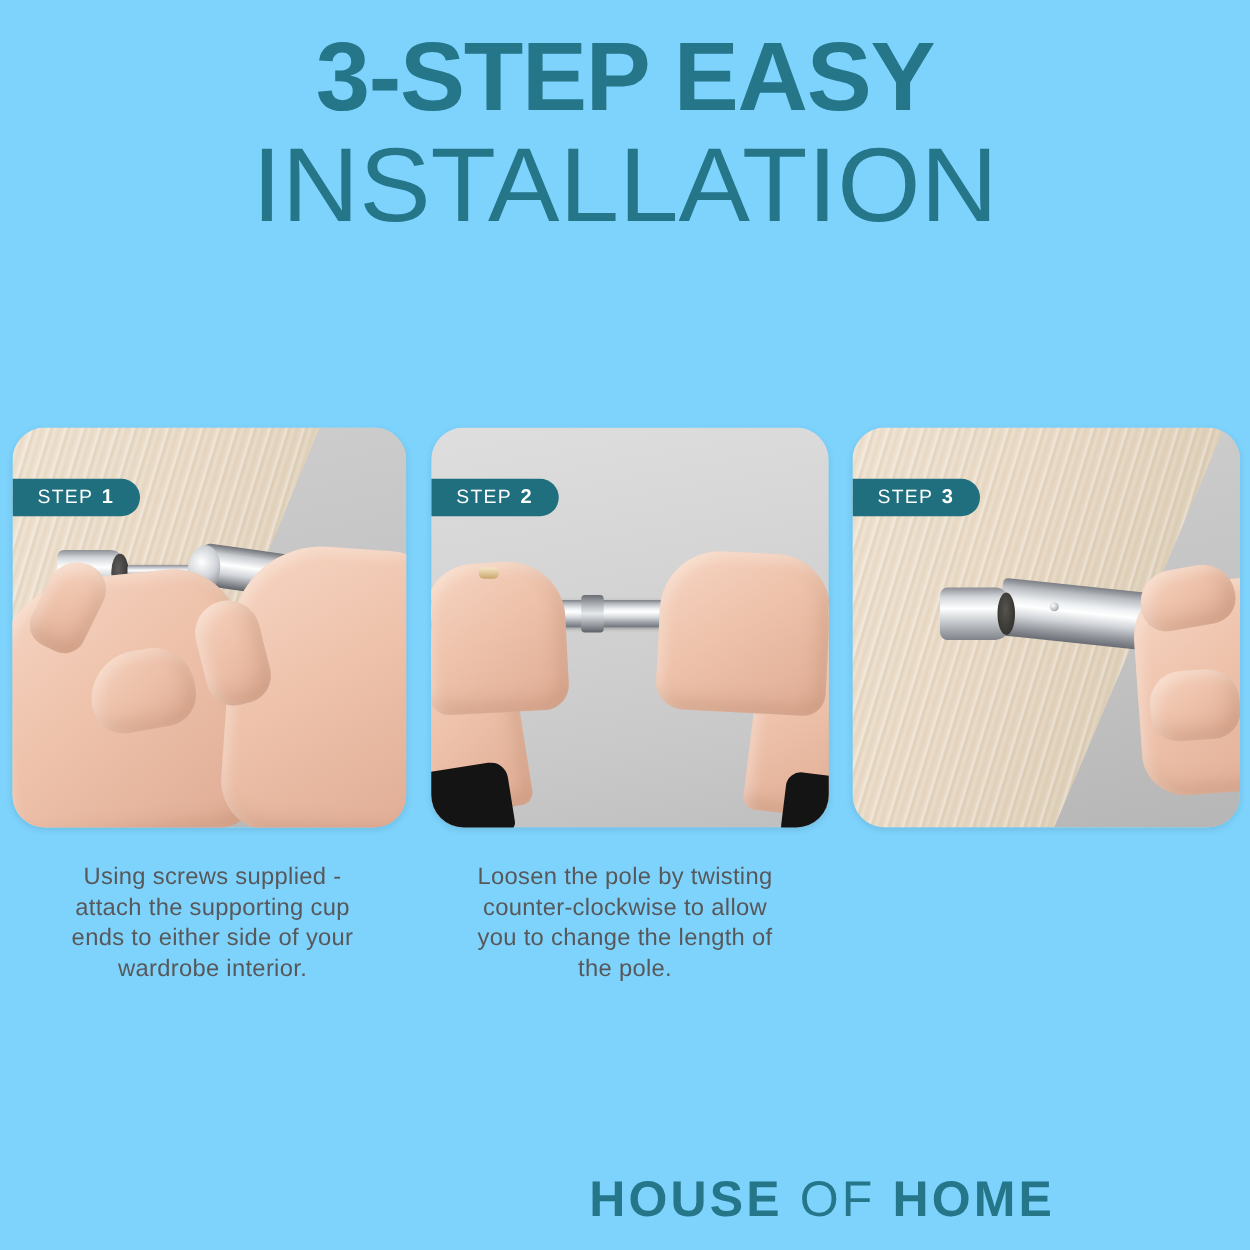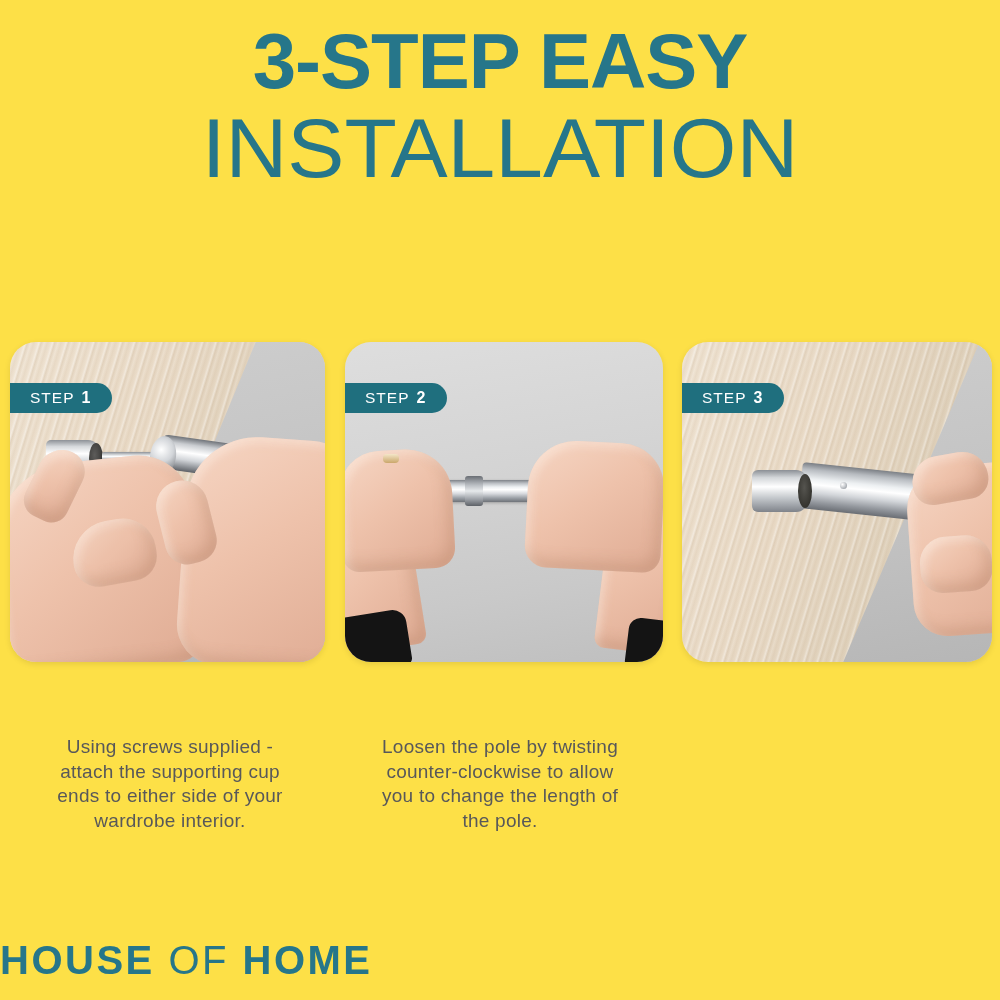--- a/index.html
+++ b/index.html
@@ -12,21 +12,21 @@
     height: 1000px;
     overflow: hidden;
     font-family: "Liberation Sans", sans-serif;
     position: relative;
   }
 
   .page {
     position: relative;
     width: 1000px;
     height: 1000px;
-    background: #fde047;
+    background: #7dd3fc;
   }
 
   
   .title-block {
     position: absolute;
     top: 18px;
     left: 0;
     width: 1000px;
     text-align: center;
   }
@@ -363,33 +363,32 @@
     position: absolute;
     top: 0;
     font-family: "Liberation Sans", sans-serif;
     font-weight: 300;
     font-size: 19px;
     line-height: 24.5px;
     letter-spacing: 0.25px;
     color: #58585a;
     text-align: center;
     white-space: pre-line;
-    margin-top: 45px;
   }
   .caption-1 { left: 20px;  width: 300px; }
   .caption-2 { left: 350px; width: 300px; text-align: center; }
   .caption-3 { left: 682px; width: 310px; }
 
   
   .logo {
     position: absolute;
     top: 938px;
-    left: 0;
+    left: 16px;
     width: 828px;
-    text-align: left;
+    text-align: right;
     white-space: nowrap;
   }
   .logo span {
     font-family: "Liberation Sans", sans-serif;
     color: #26768a;
     font-size: 40px;
     letter-spacing: 2.5px;
     vertical-align: baseline;
   }
   .logo-strong { font-weight: 700; }

